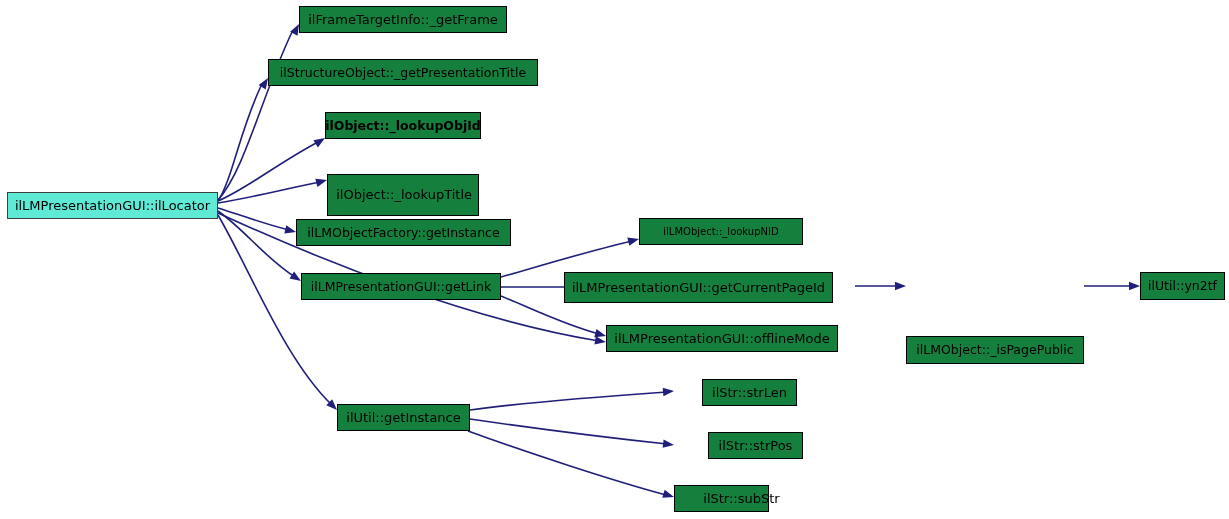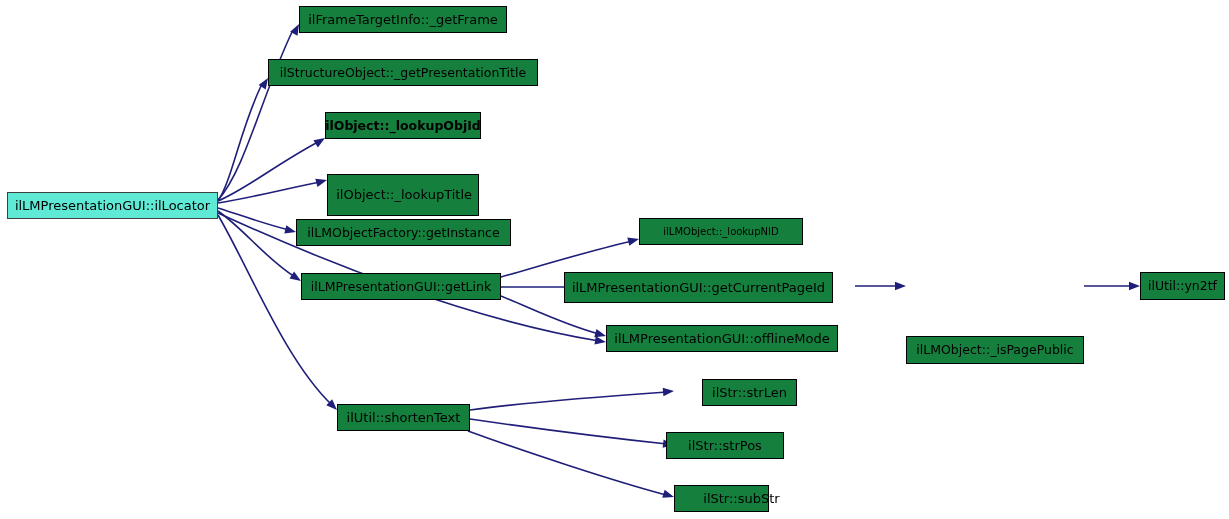--- a/index.html
+++ b/index.html
@@ -148,25 +148,25 @@
       <div class="node" style="left: 606px; top: 325px; width: 232px; height: 27px;">
         <span class="node-label">ilLMPresentationGUI::offlineMode</span>
       </div>
       <div class="node" style="left: 906px; top: 288px; width: 178px; height: 28px; margin-top: 48px;">
         <span class="node-label" style="font-size: 12.5px;">ilLMObject::_isPagePublic</span>
       </div>
       <div class="node" style="left: 1140px; top: 272px; width: 85px; height: 28px;">
         <span class="node-label" style="font-size: 12.5px;">ilUtil::yn2tf</span>
       </div>
       <div class="node" style="left: 337px; top: 404px; width: 133px; height: 27px;">
-        <span class="node-label">ilUtil::shortenText</span>
+        <span class="node-label">ilUtil::getInstance</span>
       </div>
       <div class="node" style="left: 702px; top: 379px; width: 95px; height: 27px;">
         <span class="node-label">ilStr::strLen</span>
       </div>
-      <div class="node" style="left: 666px; top: 432px; width: 118px; height: 27px;">
+      <div class="node" style="left: 708px; top: 432px; width: 95px; height: 27px;">
         <span class="node-label">ilStr::strPos</span>
       </div>
       <div class="node" style="left: 674px; top: 485px; width: 95px; height: 27px; padding-left: 40px;">
         <span class="node-label">ilStr::subStr</span>
       </div>
     </div>
 </div>
 
 </body></html>

